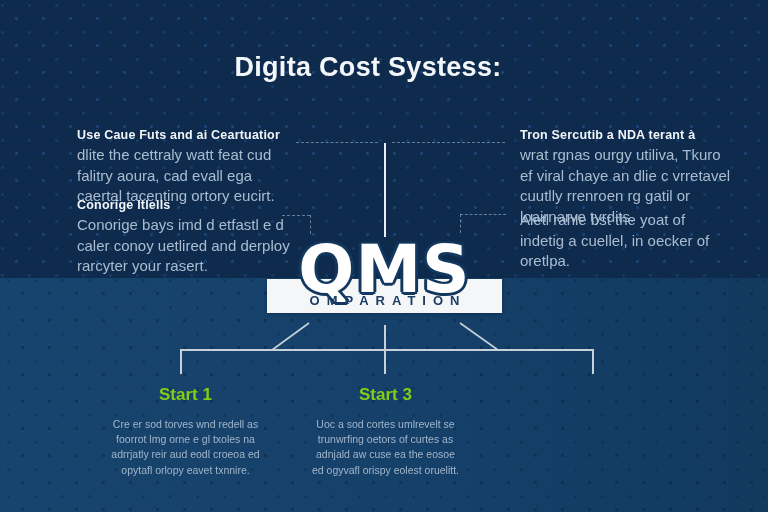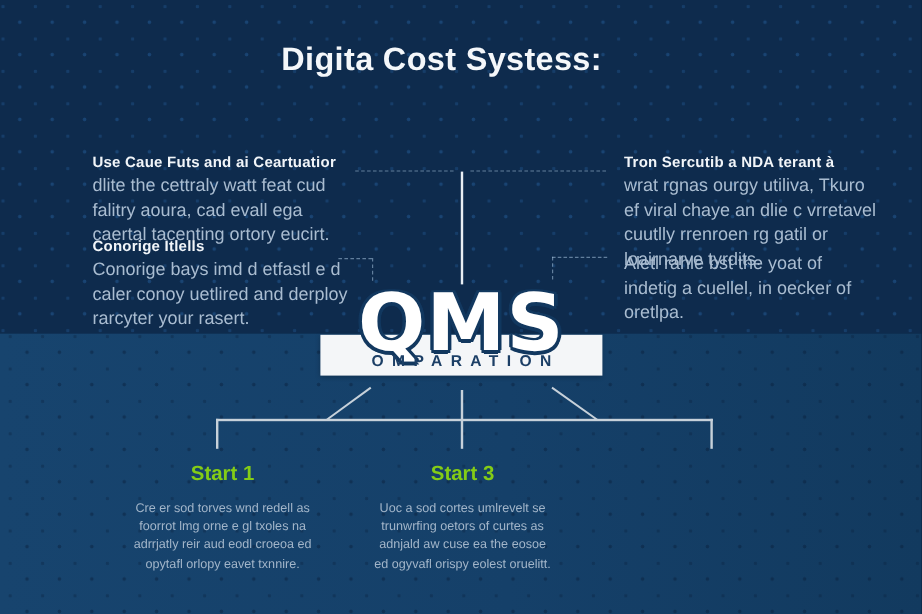--- a/index.html
+++ b/index.html
@@ -23,21 +23,21 @@
   }
   .bg-bottom::after{
     content:"";position:absolute;inset:0;
     background-image:
       radial-gradient(circle, rgba(9,30,58,0.45) 1.3px, transparent 1.8px),
       radial-gradient(circle, rgba(9,30,58,0.32) 1.2px, transparent 1.7px);
     background-size:27px 27px,27px 27px;
     background-position:9px 2px,22px 16px;
   }
   .title{
-    position:absolute;left:0;top:34px;width:736px;text-align:center;
+    position:absolute;left:0;top:52px;width:736px;text-align:center;
     color:#f4f7fa;font-size:27px;font-weight:600;letter-spacing:0.3px;
   }
   .block{position:absolute;color:#a9bcd0;}
   .block h3{
     margin:0 0 3px 0;color:#f1f5f9;font-size:12.5px;font-weight:bold;
     letter-spacing:0.2px;
   }
   .block p{margin:0;font-size:15px;line-height:1.38;}
   .blk-l1{left:77px;top:128px;width:220px;}
   .blk-l2{left:77px;top:198px;width:220px;}

